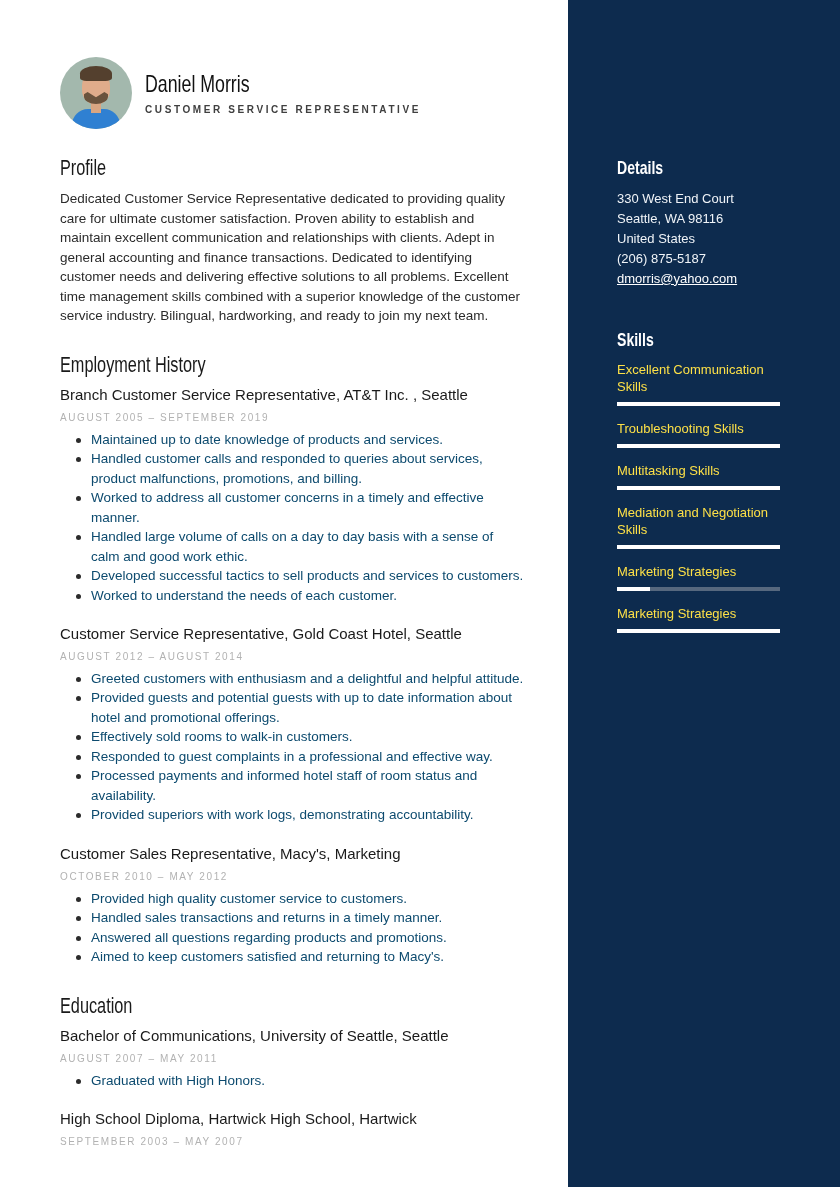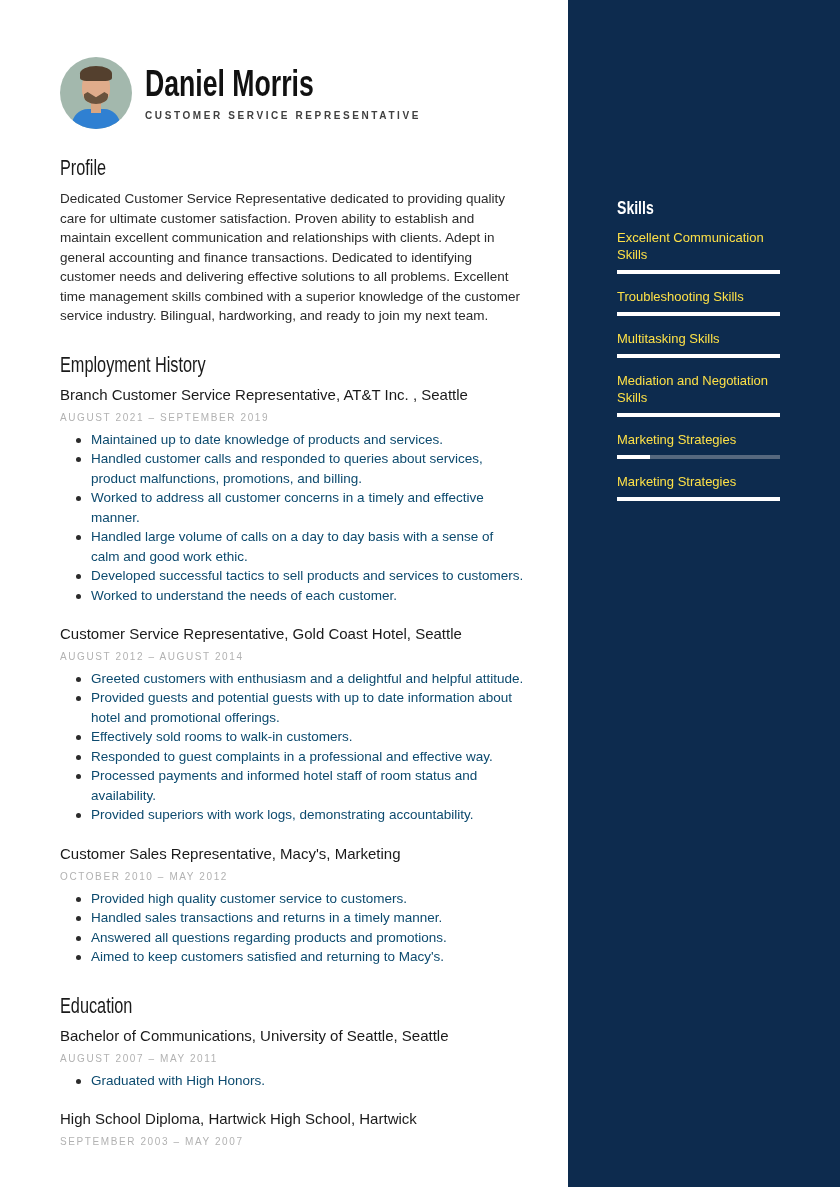--- a/index.html
+++ b/index.html
@@ -28,21 +28,21 @@
   .av-neck { position: absolute; bottom: 16px; left: 31px; width: 10px; height: 10px; background: #d9a682; }
   .av-head { position: absolute; top: 13px; left: 22px; width: 28px; height: 34px;
     background: #e0ac8b; border-radius: 48% 48% 42% 42%; }
   .av-hair { position: absolute; top: 9px; left: 20px; width: 32px; height: 15px;
     background: #54402e; border-radius: 50% 50% 20% 20%; }
   .av-beard { position: absolute; top: 32px; left: 24px; width: 24px; height: 15px;
     background: #6a533d; border-radius: 20% 20% 50% 50%;
     clip-path: polygon(0 35%, 15% 20%, 50% 55%, 85% 20%, 100% 35%, 100% 100%, 0 100%); }
   .cond { display: inline-block; transform: scaleX(0.74); transform-origin: left center; white-space: nowrap; }
   .header-text { margin-left: 13px; }
-  .person-name { font-size: 36px; font-weight: 700; color: #111; line-height: 1; }
+  .person-name { font-size: 24px; font-weight: 400; color: #111; line-height: 1; }
   .person-title { margin-top: 8px; font-size: 10px; font-weight: 700; letter-spacing: 2.6px; color: #404040; }
 
   h2.sec { font-size: 22px; font-weight: 400; color: #1a1a1a; line-height: 1.1; margin-bottom: 9px; }
   .section { margin-bottom: 27px; }
   .profile-text { font-size: 13.5px; line-height: 19.5px; color: #2b2b2b; }
 
   .job { margin-bottom: 20px; }
   .job-title { font-size: 15px; font-weight: 400; color: #1a1a1a; line-height: 1.25; margin-bottom: 7px; }
   .dates { font-size: 10px; letter-spacing: 1.6px; color: #b2b2b2; margin-bottom: 7px; }
   ul.bullets { list-style: none; margin: 0; }
@@ -96,21 +96,21 @@
       <h2 class="sec"><span class="cond">Profile</span></h2>
       <p class="profile-text">Dedicated Customer Service Representative dedicated to providing quality care for ultimate customer satisfaction. Proven ability to establish and maintain excellent communication and relationships with clients. Adept in general accounting and finance transactions. Dedicated to identifying customer needs and delivering effective solutions to all problems. Excellent time management skills combined with a superior knowledge of the customer service industry. Bilingual, hardworking, and ready to join my next team.</p>
     </div>
 
     <div class="section">
       <h2 class="sec"><span class="cond">Employment History</span></h2>
       <div>
 
           <div class="job">
             <div class="job-title">Branch Customer Service Representative, AT&amp;T Inc. , Seattle</div>
-            <div class="dates">AUGUST 2021 – SEPTEMBER 2019</div>
+            <div class="dates">AUGUST 2005 – SEPTEMBER 2019</div>
             <ul class="bullets">
 
                 <li>Maintained up to date knowledge of products and services.</li>
 
                 <li>Handled customer calls and responded to queries about services, product malfunctions, promotions, and billing.</li>
 
                 <li>Worked to address all customer concerns in a timely and effective manner.</li>
 
                 <li>Handled large volume of calls on a day to day basis with a sense of calm and good work ethic.</li>
 
@@ -177,20 +177,34 @@
               
             </ul>
           </div>
         </div>
     </div>
 
   </div>
 
   <div class="sidebar">
 
+    <div>
+      <h2 class="side-sec"><span class="cond">Details</span></h2>
+      <div>
+
+          <div class="detail-line">330 West End Court</div>
+
+          <div class="detail-line">Seattle, WA 98116</div>
+
+          <div class="detail-line">United States</div>
+
+          <div class="detail-line">(206) 875-5187</div>
+        </div>
+      <a class="email-link">dmorris@yahoo.com</a>
+    </div>
 
     <div class="side-section-skills">
       <h2 class="side-sec"><span class="cond">Skills</span></h2>
       <div>
 
           <div class="skill">
             <div class="skill-label">Excellent Communication Skills</div>
             <div class="skill-track">
               <div class="skill-fill" style="width: 100%;"></div>
             </div>

